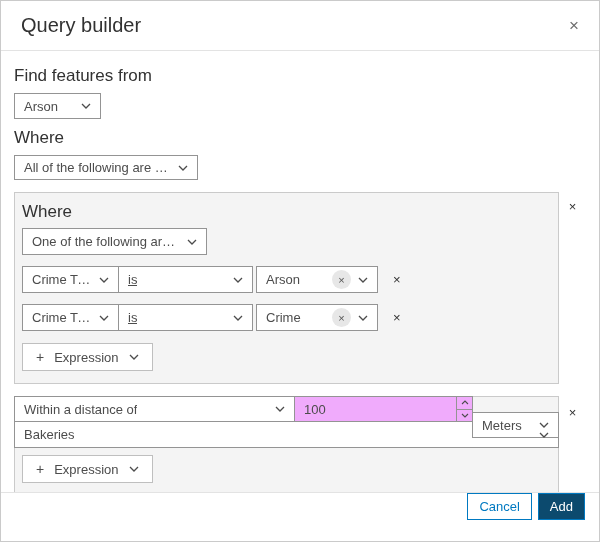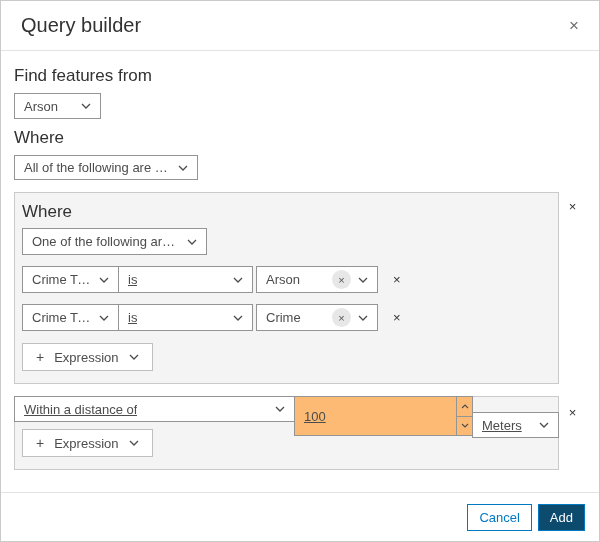--- a/index.html
+++ b/index.html
@@ -73,43 +73,43 @@
   .exp-btn {
     display: inline-flex; align-items: center;
     height: 28px; padding: 0 13px;
     background: #fff; border: 1px solid #bfbfbf;
     font-size: 13px; color: #4c4c4c; cursor: pointer; margin-top: 12px;
   }
   .exp-btn .plus { margin-right: 10px; font-size: 14px; }
   .exp-btn .chev { margin-left: 10px; }
 
   
-  .group2 { background: #f4f4f4; border: 1px solid #cacaca; margin-top: 0; text-decoration: underline; }
+  .group2 { background: #f4f4f4; border: 1px solid #cacaca; margin-top: 0; }
   .g2-row1 { display: flex; margin: -1px -1px 0 -1px; height: 26px; }
   .sel-dist { flex: 1 1 auto; height: 26px; }
   .num-input {
-    display: flex; width: 179px; flex: 0 0 179px; height: 40px;
-    background: #fdba74; border: 1px solid #949494; margin-left: -1px;
+    display: flex; width: 179px; flex: 0 0 179px; height: 26px;
+    background: #f0abfc; border: 1px solid #949494; margin-left: -1px;
   }
   .num-value { flex: 1; display: flex; align-items: center; padding: 0 9px; font-size: 13px; }
   .spinner { flex: 0 0 16px; border-left: 1px solid #949494; display: flex; flex-direction: column; }
   .spin-btn { flex: 1; display: flex; align-items: center; justify-content: center; cursor: pointer; }
   .spin-btn + .spin-btn { border-top: 1px solid #949494; }
   .sel-units { flex: 0 0 87px; height: 26px; margin-left: -1px; margin-top: 16px; }
   .sel-bakeries { display: flex; width: calc(100% + 2px); margin: -1px -1px 0 -1px; height: 27px; }
   .g2-footer { padding: 7px 7px 12px 7px; }
   .g2-footer .exp-btn { margin-top: 0; }
 
   .gap-12 { height: 12px; }
 
   
   .footer {
     flex: 0 0 49px; border-top: 1px solid #e3e3e3;
-    display: flex; align-items: center; justify-content: flex-end;
-    gap: 6px; padding: 8px 14px;
+    display: flex; justify-content: flex-end;
+    gap: 6px; padding: 0 14px;
   }
   .btn-cancel {
     height: 27px; padding: 0 11px; font-size: 13px;
     background: #fff; border: 1px solid #0079c1; color: #0079c1; cursor: pointer;
     font-family: "Liberation Sans", sans-serif;
   }
   .btn-add {
     height: 27px; padding: 0 11px; font-size: 13px;
     background: #0c4a6e; border: 1px solid #0079c1; color: #fff; cursor: pointer;
     font-family: "Liberation Sans", sans-serif;
@@ -273,20 +273,28 @@
             <div class="select sel-units">
               <span class="txt">Meters</span>
               <span class="chev">
                 <svg width="10" height="6" viewBox="0 0 10 6">
                     <polyline points="1,1 5,5 9,1" fill="none" stroke="#4c4c4c" stroke-width="1.3"></polyline>
                   </svg>
               </span>
             </div>
           </div>
 
+          <div class="select sel-bakeries">
+            <span class="txt">Bakeries</span>
+            <span class="chev" style="margin-left:auto">
+              <svg width="10" height="6" viewBox="0 0 10 6">
+                  <polyline points="1,1 5,5 9,1" fill="none" stroke="#4c4c4c" stroke-width="1.3"></polyline>
+                </svg>
+            </span>
+          </div>
 
           <div class="g2-footer">
             <div class="exp-btn">
               <span class="plus">+</span>
               <span>Expression</span>
               <span class="chev">
                 <svg width="10" height="6" viewBox="0 0 10 6">
                     <polyline points="1,1 5,5 9,1" fill="none" stroke="#4c4c4c" stroke-width="1.3"></polyline>
                   </svg>
               </span>

